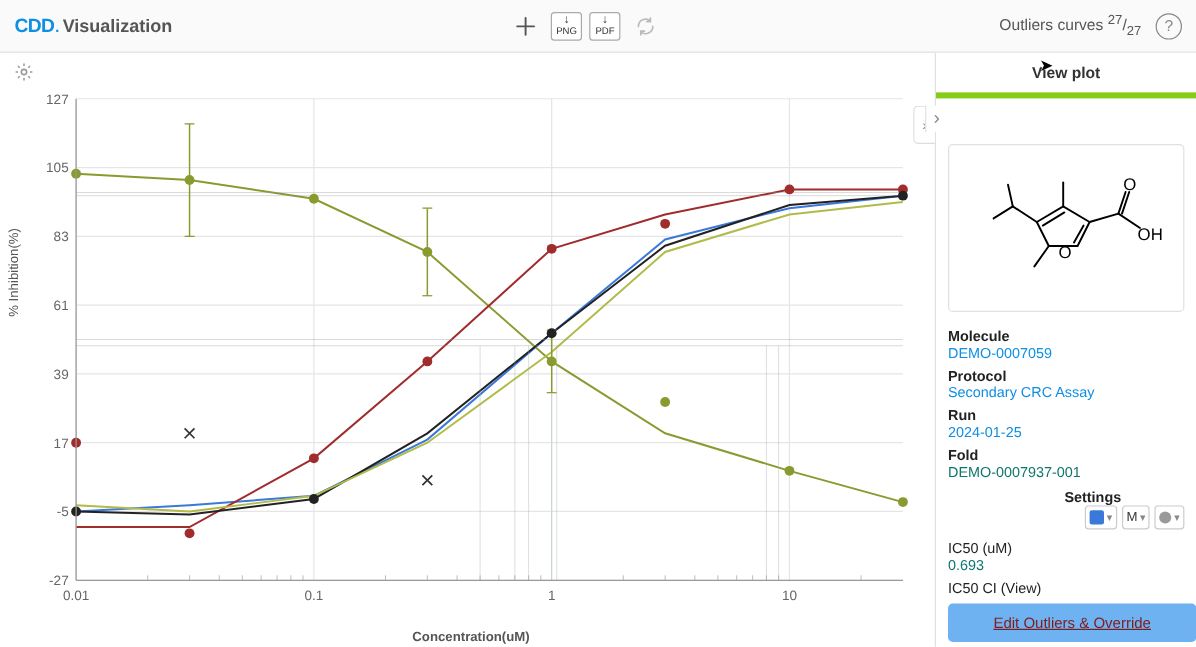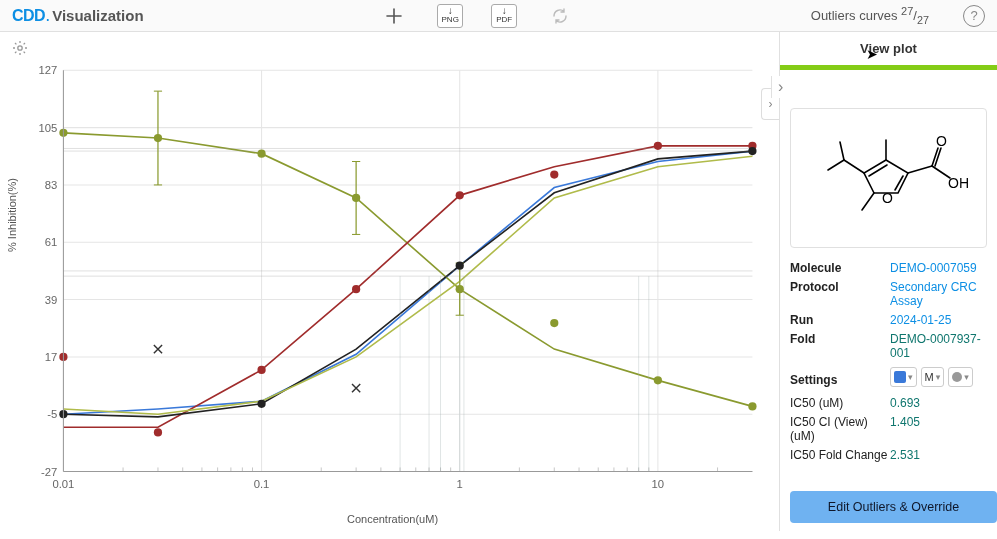--- a/index.html
+++ b/index.html
@@ -6,27 +6,26 @@
 body {
   font-family: -apple-system, BlinkMacSystemFont, "Segoe UI", Arial, sans-serif;
   font-size: 13px;
   color: #333;
   background: #fff;
   width: 997px;
   height: 539px;
   overflow: hidden;
 }
 .topbar {
-  height: 32px;
+  height: 44px;
   border-bottom: 1px solid #e0e0e0;
   display: flex;
   align-items: center;
   padding: 0 12px;
   background: #fafafa;
-  gap: 22px;
 }
 .logo { display: flex; align-items: baseline; }
 .logo-cdd { font-weight: 700; font-size: 16px; color: #0d8fe4; letter-spacing: -0.5px; }
 .logo-dot { color:#0d8fe4; font-size:18px; }
 .logo-vis { font-weight: 600; font-size: 15px; color: #555; margin-left:2px;}
 .topbar .spacer { flex: 1; }
 .tb-btn {
   width: 28px; height: 28px; display: flex; align-items: center; justify-content: center;
   margin: 0 4px; border-radius: 4px; cursor: pointer; color:#555;
 }
@@ -54,21 +53,21 @@
 }
 .chart-area {
   position: absolute; left: 12px; right: 6px; top: 28px; bottom: 8px;
 }
 .y-label {
   position: absolute; left: -6px; top: 50%; transform: rotate(-90deg) translateX(40px);
   transform-origin: left top; font-size: 11px; color:#555;
 }
 .x-label {
   position: absolute; bottom: -2px; left: 50%; transform: translateX(-50%);
-  font-size: 11px; color:#555; font-weight:400;
+  font-size: 11px; color:#555; font-weight:700;
 }
 svg.chart { width: 100%; height: 100%; }
 .tick-text { font-size: 11px; fill: #666; }
 .grid { stroke: #e5e5e5; stroke-width: 1; }
 .axis { stroke: #999; stroke-width: 1; }
 .right-header {
   height: 38px; border-bottom: 5px solid #84cc16; display:flex; align-items:center;
   justify-content:center; font-weight:600; font-size:13px; color:#333;
 }
 .pager {
@@ -81,36 +80,36 @@
 .pager input {
   width: 26px; text-align: right; border: none; border-bottom:1px solid #aaa;
   font-size:12px; padding:1px 2px;
 }
 .pager .total { font-size:12px; font-weight:600; color:#333; }
 .mol-box {
   margin: 4px 10px; border:1px solid #e0e0e0; border-radius:4px; height:140px;
   display:flex; align-items:center; justify-content:center; background:#fff;
 }
 .props { padding: 6px 10px 0 10px; overflow-y:auto; flex:1; }
-.prop-row { display:flex; padding: 2.5px 0; font-size: 12px; }
+.prop-row { display:flex; padding: 2.5px 0; font-size: 12px; flex-direction: column; }
 .prop-label { width: 100px; color:#222; }
 .prop-label.bold { font-weight:700; }
 .prop-value { flex:1; color:#0f766e; word-break:break-word; }
 .prop-value.link { color:#0d8fe4; cursor:pointer; }
 .settings-ctrls { display:flex; gap:4px; align-items:center; }
 .mini-select {
   border:1px solid #ccc; border-radius:3px; height:20px; font-size:11px;
   display:flex; align-items:center; padding:0 3px; gap:2px; background:#fff; cursor:pointer;
 }
 .mini-select .sw { width:12px; height:12px; border-radius:2px; }
 .mini-select .dot { width:10px; height:10px; border-radius:50%; background:#999; }
 .mini-select .caret { font-size:9px; color:#888; }
 .edit-btn {
-  margin: 6px 0 8px 10px; height: 32px; background:#6fb2f1; color:#0f172a;
-  border:none; border-radius:4px; font-size:12.5px; cursor:pointer;
+  margin: 6px 0 8px 10px; height: 32px; background:#6fb2f1; color:#7f1d1d;
+  border:none; border-radius:4px; font-size:12.5px; cursor:pointer;text-decoration:underline;
 }
 .side-tab {
   position: absolute; right: 218px; top: 88px; width:18px; height:32px;
   border:1px solid #ddd; border-right:none; border-radius:4px 0 0 4px;
   display:flex; align-items:center; justify-content:center; background:#fff;
   color:#888; cursor:pointer; font-size:12px;
 }
 .cursor-img {
   position:absolute; pointer-events:none; font-size:14px; color:#000;
 }

